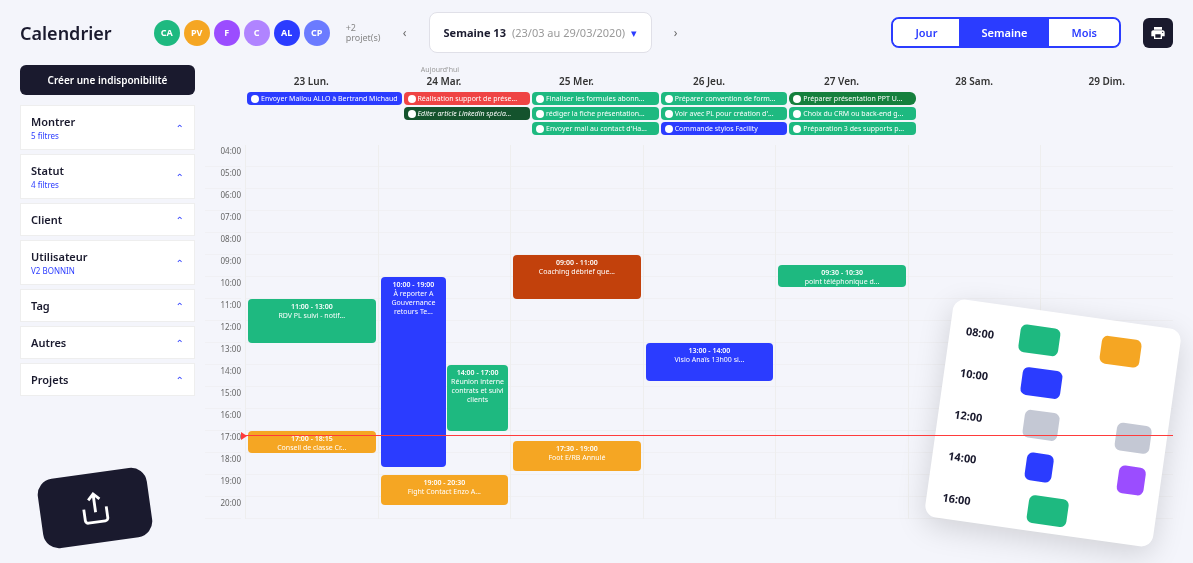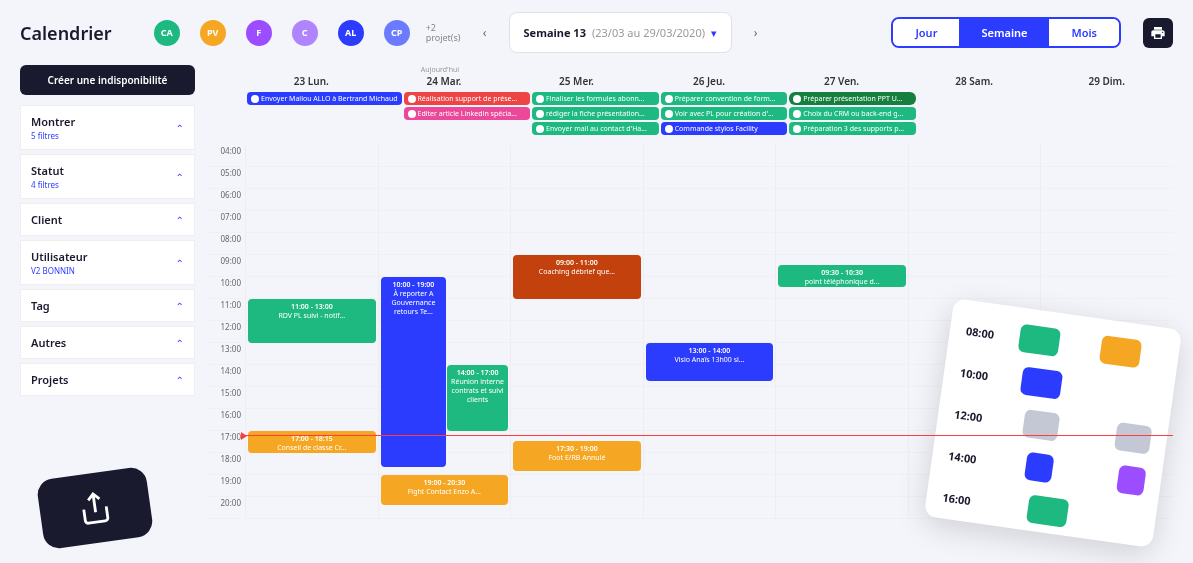--- a/index.html
+++ b/index.html
@@ -1,19 +1,19 @@
 <!DOCTYPE html>
 <html><head>
 <meta charset="utf-8">
 <style>
 *{margin:0;padding:0;box-sizing:border-box;font-family:system-ui,-apple-system,sans-serif}
 body{background:#f4f5fb;width:1193px;height:563px;overflow:hidden;position:relative}
 .header{display:flex;align-items:center;padding:12px 20px;gap:12px}
 .title{font-size:18px;font-weight:600;color:#1a1a2e}
-.avatars{display:flex;gap:20px;margin-left:30px}
+.avatars{display:flex;gap:4px;margin-left:30px}
 .av{width:26px;height:26px;border-radius:50%;display:flex;align-items:center;justify-content:center;font-size:9px;font-weight:700;color:#fff;cursor:pointer}
 .proj-count{font-size:9px;color:#888;line-height:1.1;margin-left:4px}
 .nav-arrow{width:24px;height:24px;border-radius:6px;display:flex;align-items:center;justify-content:center;cursor:pointer;color:#666;font-size:12px}
 .week-sel{background:#fff;border:1px solid #e0e0e8;border-radius:8px;padding:12px 14px;font-size:11px;cursor:pointer;display:flex;align-items:center;gap:6px}
 .week-sel b{color:#1a1a2e}
 .week-sel span{color:#999}
 .view-toggle{display:flex;margin-left:auto;border:2px solid #2b3cff;border-radius:8px;overflow:hidden}
 .vt-btn{padding:6px 22px;font-size:11px;font-weight:600;cursor:pointer;background:#fff;color:#2b3cff}
 .vt-btn.active{background:#2b3cff;color:#fff}
 .print-btn{width:30px;height:30px;background:#1a1a2e;border-radius:6px;display:flex;align-items:center;justify-content:center;cursor:pointer;margin-left:10px}
@@ -143,21 +143,21 @@
         <div>28 Sam.</div>
         <div>29 Dim.</div>
       </div>
     <div class="allday">
         <div></div>
         <div>
           <div class="pill" style="background: rgb(43, 60, 255); grid-column: span 2;"><span class="pill-icon"></span>Envoyer Mailou ALLO à Bertrand Michaud</div>
         </div>
         <div>
           <div class="pill" style="background: #ef4444;"><span class="pill-icon"></span>Réalisation support de prése...</div>
-          <div class="pill" style="background: #ec4899;"><span class="pill-icon"></span>Editer article Linkedin spécia...</div>
+          <div class="pill" style="background: #14532d; font-style: italic;"><span class="pill-icon"></span>Editer article Linkedin spécia...</div>
         </div>
         <div>
           <div class="pill" style="background: rgb(30, 185, 128);"><span class="pill-icon"></span>Finaliser les formules abonn...</div>
           <div class="pill" style="background: rgb(30, 185, 128);"><span class="pill-icon"></span>rédiger la fiche présentation...</div>
           <div class="pill" style="background: rgb(30, 185, 128);"><span class="pill-icon"></span>Envoyer mail au contact d'Ha...</div>
         </div>
         <div>
           <div class="pill" style="background: rgb(30, 185, 128);"><span class="pill-icon"></span>Préparer convention de form...</div>
           <div class="pill" style="background: rgb(30, 185, 128);"><span class="pill-icon"></span>Voir avec PL pour création d'...</div>
           <div class="pill" style="background: rgb(43, 60, 255);"><span class="pill-icon"></span>Commande stylos Facility</div>

